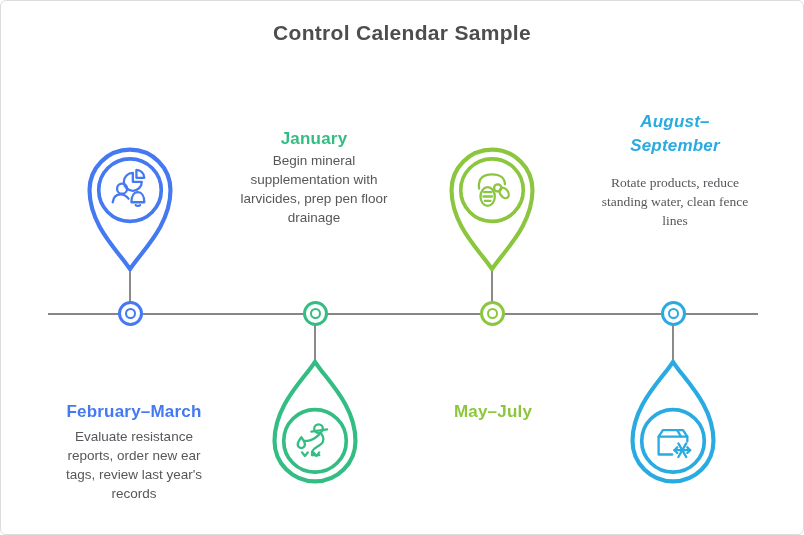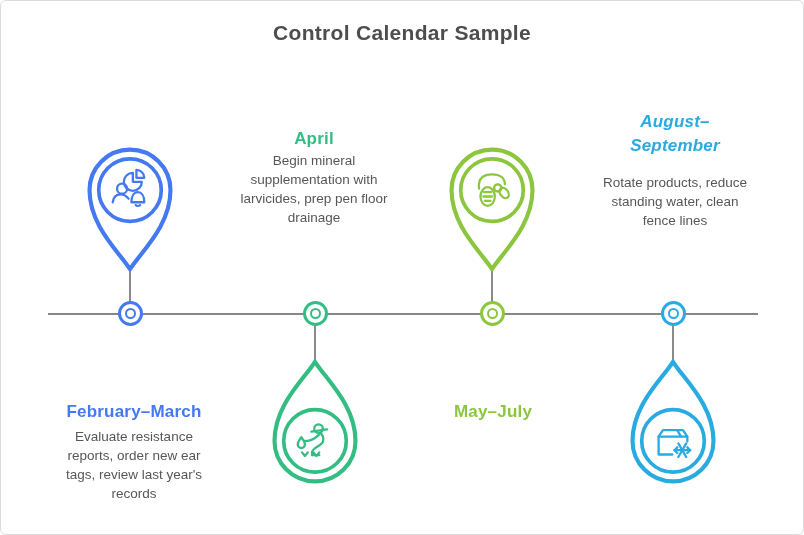--- a/index.html
+++ b/index.html
@@ -43,21 +43,21 @@
   .h2{left:223px;top:126px;width:180px;}
   .h3{left:402px;top:399px;width:180px;}
   .h4{left:604px;top:109px;width:140px;font-style:italic;}
   .milestone-desc{
     position:absolute;font-size:13.5px;line-height:19px;color:#56575b;
     text-align:center;font-weight:500;
   }
   .d1{left:53px;top:426px;width:160px;}
   .d2{left:228px;top:150px;width:170px;}
   .d3{left:407px;top:434px;width:170px;}
-  .d4{left:594px;top:172px;width:160px;}
+  .d4{left:594px;top:172px;width:160px;font-family:Liberation Serif, serif;}
   svg{display:block;}
 </style>
 </head>
 <body>
 
 <div class="canvas">
 
   <div class="title">Control Calendar Sample</div>
 
   <div class="timeline-line"></div>
@@ -96,21 +96,21 @@
         <path d="M27 19 L49 16"></path>
         <path d="M40 21 C45 27 45 33 40 37 C35 41 30 42 28 47 L28 52"></path>
         <path d="M38 23 C33 28 29 31 22 32 L18 32"></path>
         <path d="M28 52 L38 52"></path>
         <path d="M13 27 C16 31 18 34 18 37 A5 5 0 1 1 8 37 C8 34 10 31 13 27 Z"></path>
         <path d="M14 48 L18 53 L22 48"></path>
         <path d="M30 48 L34 53 L38 48"></path>
       </g>
     </svg>
   </div>
-  <div class="milestone-label h2" style="color: rgb(52, 189, 131);">April</div>
+  <div class="milestone-label h2" style="color: rgb(52, 189, 131);">January</div>
   <div class="milestone-desc d2">Begin mineral supplementation with larvicides, prep pen floor drainage</div>
 
   <div class="connector c3"></div>
   <div class="node n3" style="color: rgb(140, 198, 63);">
     <span class="node-inner"></span>
   </div>
   <div class="balloon b3" style="color: rgb(140, 198, 63);">
     <svg viewBox="0 0 100 140" width="92" height="129" fill="none" stroke="currentColor" stroke-linecap="round" stroke-linejoin="round">
       <path stroke-width="4.5" d="M50 136 C38 117 6 89 6 50 A44 44 0 1 1 94 50 C94 89 62 117 50 136 Z"></path>
       <circle stroke-width="4" cx="50" cy="50" r="34"></circle>

